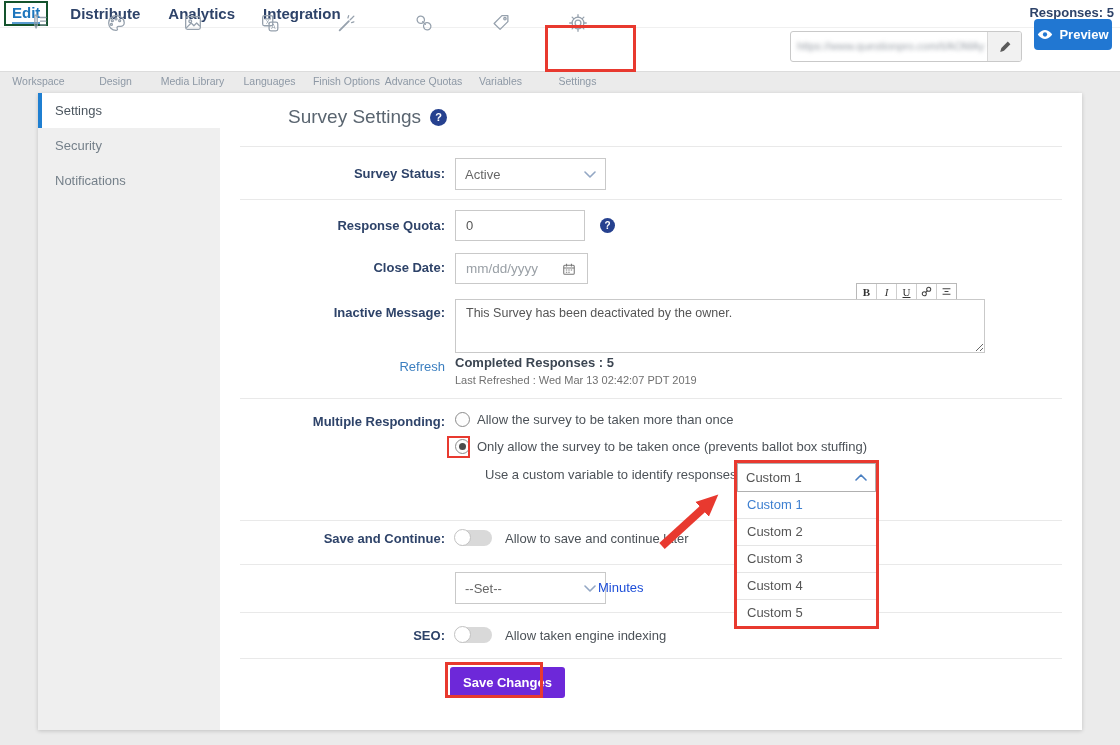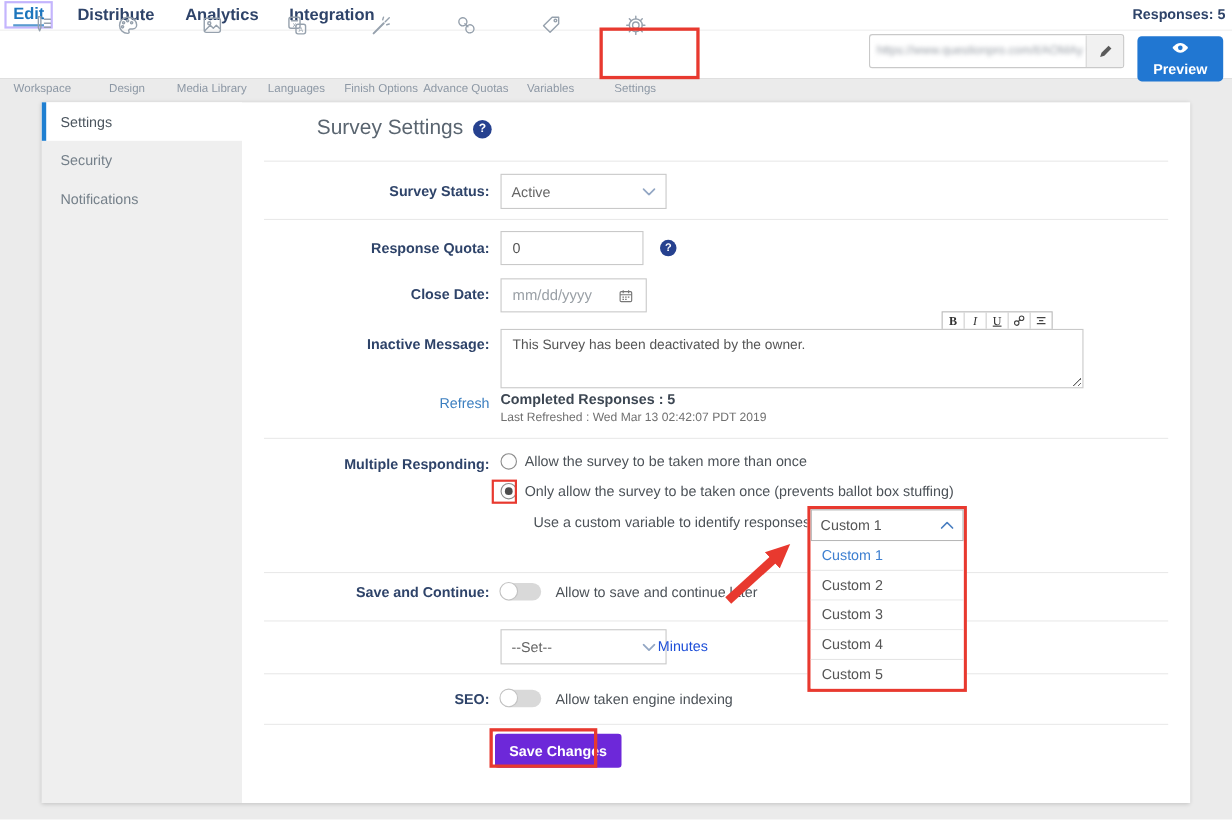--- a/index.html
+++ b/index.html
@@ -3,35 +3,35 @@
 <meta charset="utf-8">
 <style>
   html,body{margin:0;padding:0;}
   body{width:1120px;height:745px;font-family:"Liberation Sans","DejaVu Sans",sans-serif;background:#ebebeb;overflow:hidden;}
   #screen{position:relative;width:1120px;height:745px;}
 
   
   .topnav{position:absolute;left:0;top:0;width:100%;height:27px;background:#fff;display:flex;align-items:center;padding-left:4px;box-sizing:border-box;}
   .nav-item{font-size:15px;font-weight:700;color:#2e4369;margin:0 14px;cursor:pointer;}
   .nav-item-active{color:#1d76bd;border-bottom:2px solid #5a9bd0;padding-bottom:1px;}
-  .edit-red{border:2px solid #c4b5fd;padding:1px 6px 2px 6px;margin-right:8px;margin-left:0;}
+  .edit-red{border:2px solid #14532d;padding:1px 6px 2px 6px;margin-right:8px;margin-left:0;}
   .edit-red .nav-item{margin:0;}
   .nav-responses{position:absolute;right:6px;top:5px;font-size:13px;font-weight:700;color:#2e4369;}
 
   
   .toolbar{position:absolute;left:0;top:27px;width:100%;height:45px;background:#fff;border-top:1px solid #f0f0f0;border-bottom:1px solid #dcdcdc;box-sizing:border-box;display:flex;align-items:stretch;}
   .tool{width:77px;display:flex;flex-direction:column;align-items:center;justify-content:center;gap:1px;cursor:pointer;}
   .tool .glyph{height:21px;display:flex;align-items:center;justify-content:center;color:#96a1ad;}
   .tool .tlabel{font-size:10.5px;color:#8d98a5;white-space:nowrap;margin-top:41px;}
   .tool svg{stroke:#96a1ad;fill:none;stroke-width:1.4;stroke-linecap:round;stroke-linejoin:round;}
 
   .url-box{position:absolute;left:790px;top:31px;width:232px;height:31px;border:1px solid #c9c9c9;border-radius:3px;background:#fff;display:flex;box-sizing:border-box;overflow:hidden;}
   .url-text{flex:1;font-size:11px;color:#9aa0a8;line-height:29px;padding:0 6px;white-space:nowrap;overflow:hidden;filter:blur(2px);}
   .url-edit{width:33px;border-left:1px solid #d8d8d8;background:#f1f1f1;display:flex;align-items:center;justify-content:center;cursor:pointer;}
-  .preview-btn{position:absolute;left:1034px;top:33px;width:78px;height:41px;background:#2177d2;border-radius:4px;color:#fff;font-size:13px;font-weight:700;display:flex;align-items:center;justify-content:center;gap:6px;cursor:pointer;flex-direction:column;}
+  .preview-btn{position:absolute;left:1034px;top:19px;width:78px;height:31px;background:#2177d2;border-radius:4px;color:#fff;font-size:13px;font-weight:700;display:flex;align-items:center;justify-content:center;gap:6px;cursor:pointer;}
 
   
   .card{position:absolute;left:38px;top:93px;width:1044px;height:637px;background:#fff;box-shadow:0 1px 4px rgba(0,0,0,.18);}
   .sidebar{position:absolute;left:0;top:0;width:182px;height:100%;background:#efefef;}
   .side-item{height:35px;line-height:35px;padding-left:17px;font-size:13px;color:#75808a;cursor:pointer;}
   .side-item-active{background:#fff;border-left:4px solid #1f7fd1;padding-left:13px;color:#4c565f;}
 
   .main{position:absolute;left:182px;top:0;right:0;height:100%;padding-left:45px;}
   .page-title{position:absolute;left:68px;top:13px;font-size:19px;color:#5a6570;display:flex;align-items:center;gap:9px;}
   .help{width:17px;height:17px;border-radius:50%;background:#26418f;color:#fff;font-size:11px;font-weight:bold;display:inline-flex;align-items:center;justify-content:center;cursor:pointer;}

